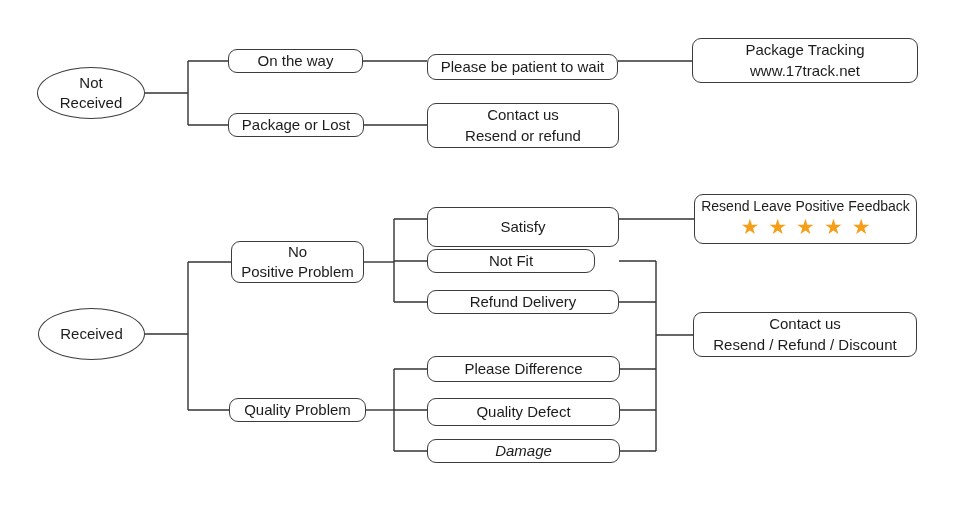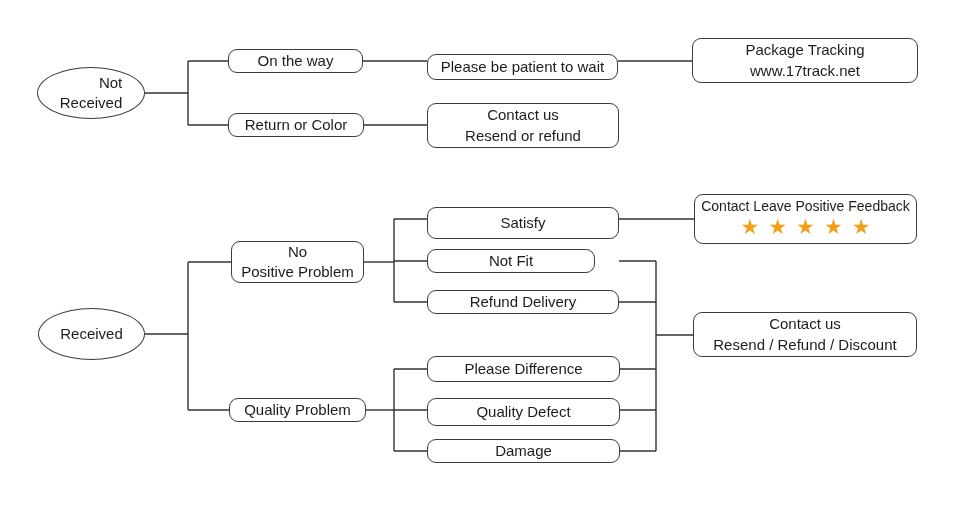--- a/index.html
+++ b/index.html
@@ -14,37 +14,37 @@
   .stage{position:relative;width:960px;height:513px;background:var(--bg);overflow:hidden;}
   #connectors{position:absolute;left:0;top:0;width:960px;height:513px;}
   #connectors line{stroke:var(--line);stroke-width:1.4;}
   .box{
     position:absolute;box-sizing:border-box;background:var(--bg);
     border:1.4px solid var(--border);border-radius:9px;
     display:flex;flex-direction:column;align-items:center;justify-content:center;
     text-align:center;color:var(--text);font-size:15px;line-height:1.36;
     white-space:pre-line;
   }
-  .ellipse{border-radius:50%;border-width:1.3px;text-align:right;}
+  .ellipse{border-radius:50%;border-width:1.3px;}
   
   #n-not-received{left:37px;top:67px;width:108px;height:52px;}
   #n-on-the-way{left:228px;top:49px;width:135px;height:24px;text-align:center;}
   #n-return-or-lost{left:228px;top:113px;width:136px;height:24px;}
   #n-be-patient{left:427px;top:33px;width:191px;height:26px;margin-top:21px;}
   #n-package-tracking{left:692px;top:38px;width:226px;height:45px;}
   #n-contact-resend{left:427px;top:103px;width:192px;height:45px;}
   #n-received{left:38px;top:308px;width:107px;height:52px;}
   #n-no-quality{left:231px;top:241px;width:133px;height:42px;}
   #n-quality-problem{left:229px;top:398px;width:137px;height:24px;}
-  #n-satisfy{left:427px;top:207px;width:192px;height:32px;}
+  #n-satisfy{left:427px;top:207px;width:192px;height:40px;}
   #n-not-fit{left:427px;top:249px;width:168px;height:24px;}
   #n-wrong-delivery{left:427px;top:290px;width:192px;height:24px;}
   #n-color-difference{left:427px;top:356px;width:193px;height:26px;}
   #n-quality-defect{left:427px;top:398px;width:193px;height:28px;}
-  #n-damage{left:427px;top:439px;width:193px;height:24px;}
+  #n-damage{left:427px;top:439px;width:193px;height:24px;font-style:italic;}
   #n-feedback{left:694px;top:194px;width:223px;height:50px;justify-content:flex-start;padding-top:3px;}
   #n-contact-discount{left:693px;top:312px;width:224px;height:45px;}
   .fb-label{font-size:14px;line-height:1.25;}
   .stars{
     font-family:"DejaVu Sans",sans-serif;
     color:var(--star);font-size:21px;line-height:1.05;
     letter-spacing:9px;padding-left:9px;margin-top:0px;
   }
 </style>
 </head>
@@ -85,40 +85,40 @@
     <line x1="620" y1="369" x2="656" y2="369"></line>
     <line x1="620" y1="410" x2="656" y2="410"></line>
     <line x1="620" y1="451" x2="656" y2="451"></line>
     <line x1="656" y1="261" x2="656" y2="451"></line>
     <line x1="656" y1="335" x2="693" y2="335"></line>
   </svg>
 
   <div class="box ellipse" id="n-not-received">Not
 Received</div>
   <div class="box" id="n-on-the-way">On the way</div>
-  <div class="box" id="n-return-or-lost">Return or Color</div>
+  <div class="box" id="n-return-or-lost">Package or Lost</div>
   <div class="box" id="n-be-patient">Please be patient to wait</div>
   <div class="box" id="n-package-tracking">Package Tracking
 www.17track.net</div>
   <div class="box" id="n-contact-resend">Contact us
 Resend or refund</div>
 
   <div class="box ellipse" id="n-received">Received</div>
   <div class="box" id="n-no-quality">No
 Positive Problem</div>
   <div class="box" id="n-quality-problem">Quality Problem</div>
 
   <div class="box" id="n-satisfy">Satisfy</div>
   <div class="box" id="n-not-fit">Not Fit</div>
   <div class="box" id="n-wrong-delivery">Refund Delivery</div>
   <div class="box" id="n-color-difference">Please Difference</div>
   <div class="box" id="n-quality-defect">Quality Defect</div>
   <div class="box" id="n-damage">Damage</div>
 
   <div class="box" id="n-feedback">
-    <div class="fb-label">Contact Leave Positive Feedback</div>
+    <div class="fb-label">Resend Leave Positive Feedback</div>
     <div class="stars">★★★★★</div>
   </div>
 
   <div class="box" id="n-contact-discount">Contact us
 Resend / Refund / Discount</div>
 
 </div>
 
 </body></html>

